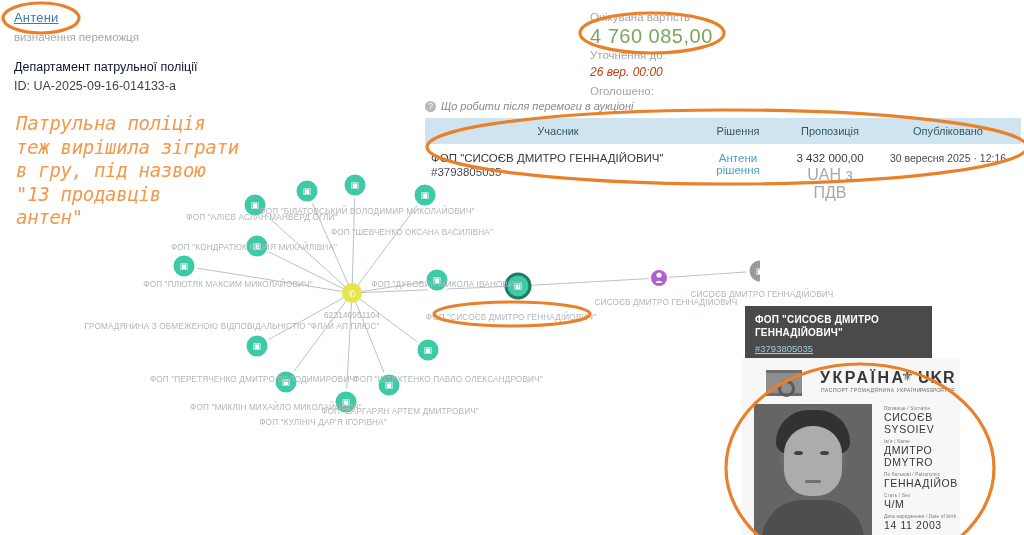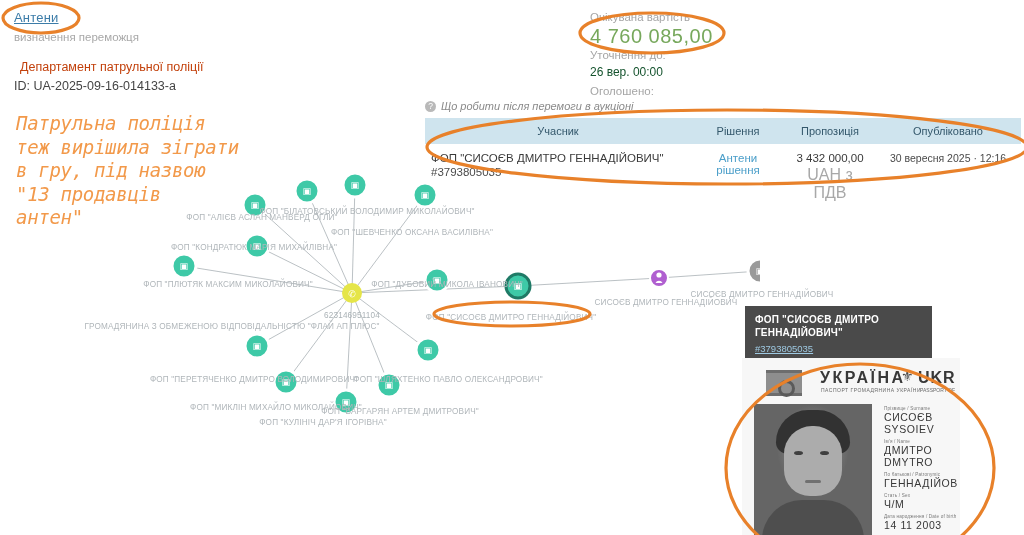--- a/index.html
+++ b/index.html
@@ -17,22 +17,22 @@
   
   #tender-link {
     position:absolute; left:14px; top:10px;
     font-size:13px; color:#3c7ca8; letter-spacing:.2px;
   }
   #tender-stage {
     position:absolute; left:14px; top:31px;
     font-size:11.5px; color:#a8a8a8;
   }
   #buyer-name {
-    position:absolute; left:20px; top:60px;
-    font-size:12.5px; color:#c2410c;
+    position:absolute; left:14px; top:60px;
+    font-size:12.5px; color:#0f172a;
   }
   #tender-id {
     position:absolute; left:14px; top:79px;
     font-size:12.5px; color:#444;
   }
 
   
   #value-label {
     position:absolute; left:590px; top:11px;
     font-size:11.5px; color:#a5a5a5;
@@ -40,21 +40,21 @@
   #value-amount {
     position:absolute; left:590px; top:25px;
     font-size:20px; color:#77a85c; letter-spacing:.5px;
   }
   #clarif-label {
     position:absolute; left:590px; top:49px;
     font-size:11.5px; color:#a5a5a5;
   }
   #clarif-date {
     position:absolute; left:590px; top:65px;
-    font-size:12px; color:#14532d;
+    font-size:12px; color:#c2410c;font-style:italic;
   }
   #announced-label {
     position:absolute; left:590px; top:85px;
     font-size:11.5px; color:#a5a5a5;
   }
 
   
   #help-row {
     position:absolute; left:425px; top:100px;
     display:flex; align-items:center; gap:5px;

